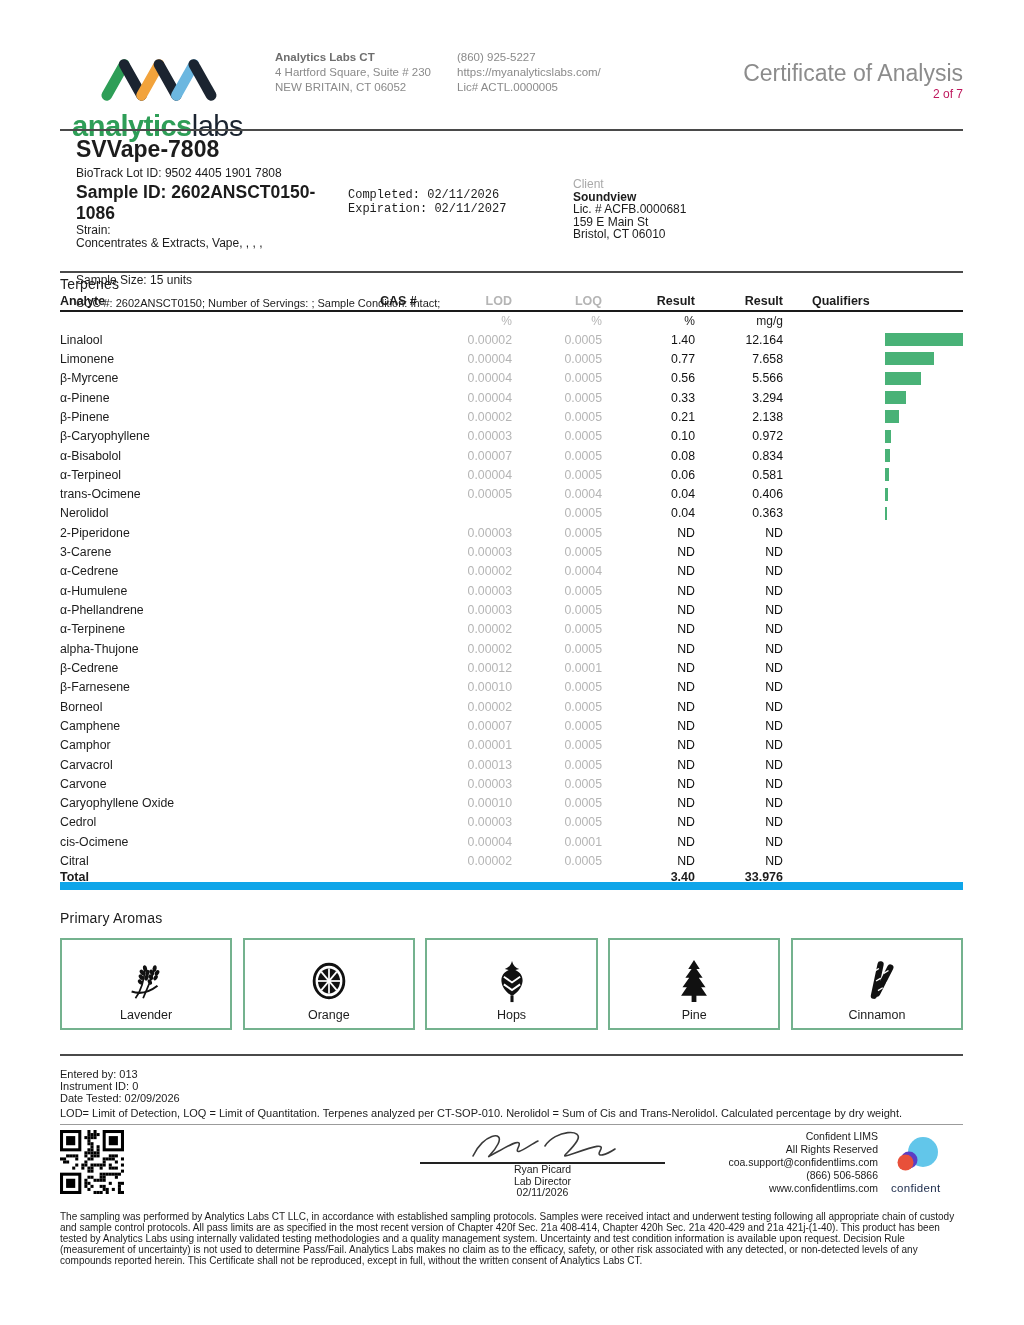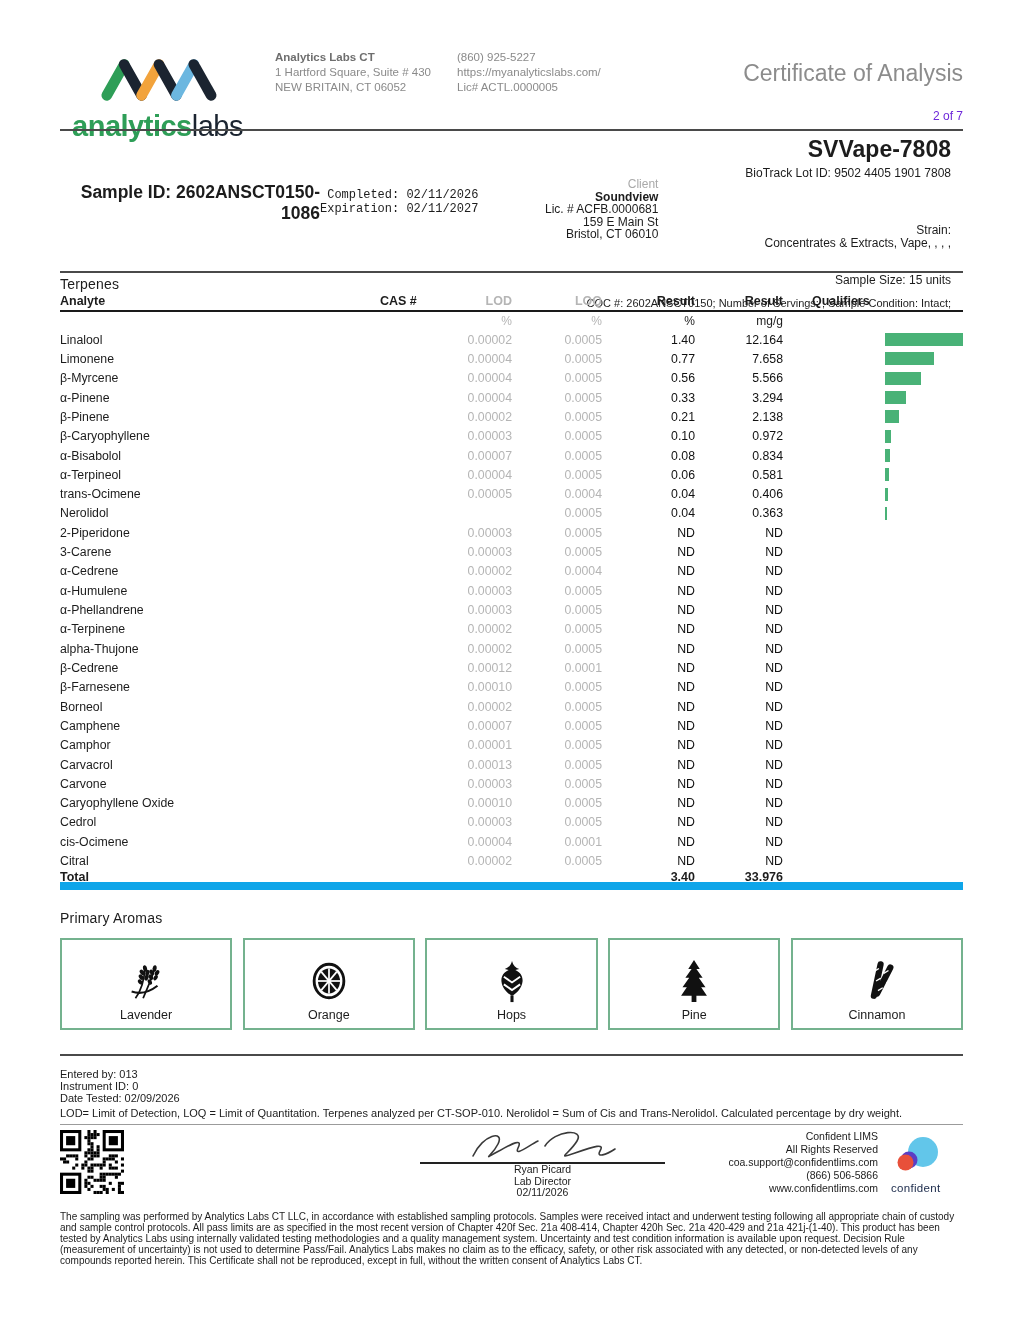--- a/index.html
+++ b/index.html
@@ -11,30 +11,30 @@
   .header { position:absolute; left:60px; top:50px; width:903px; display:flex; }
   .logo { width:195px; }
   .logo-word { font-size:29px; letter-spacing:-0.5px; margin-top:2px; text-align:center; }
   .logo-word .lw1 { color:#2e9e57; font-weight:bold; }
   .logo-word .lw2 { color:#1b2430; font-weight:300; }
   .labinfo { margin-left:20px; width:170px; font-size:11.5px; line-height:15px; color:#8a8a8a; }
   .labinfo .lab-name { font-weight:bold; color:#6e6e6e; }
   .labcontact { margin-left:12px; width:200px; font-size:11.5px; line-height:15px; color:#8a8a8a; }
   .header-right { flex:1; text-align:right; }
   .coa-title { font-size:23px; color:#8c8c8c; font-weight:400; margin-top:10px; }
-  .page-num { font-size:12px; color:#6d28d9; margin-top:22px; }
+  .page-num { font-size:12px; color:#be185d; }
 
   .rule { position:absolute; left:60px; width:903px; background:#4a4a4a; height:2px; }
   .rule-1 { top:129px; }
   .rule-2 { top:271px; height:2px; }
   .rule-3 { top:1054px; }
   .rule-4 { top:1124px; height:1px; background:#9b9b9b; }
 
   
-  .sample { position:absolute; left:48px; top:136px; width:903px;text-align:right; }
+  .sample { position:absolute; left:76px; top:136px; width:903px; }
   .sample-name { font-size:23px; font-weight:bold; }
   .biotrack { font-size:12px; margin-top:3px; }
   .idline { display:flex; align-items:baseline; margin-top:2px; }
   .sample-id { font-size:17.5px; font-weight:bold; width:272px; }
   .dates { font-size:12px; line-height:14px;font-family:Liberation Mono, monospace; }
   .small-line { font-size:12px; line-height:13px; }
   .client { position:absolute; left:497px; top:42px; font-size:12px; line-height:12.5px; }
   .client-label { color:#a9a9a9; }
   .client-name { font-weight:bold; }
   .sizeline { margin-top:23px; font-size:12px; }
@@ -97,21 +97,21 @@
           <line x1="48" y1="47" x2="66" y2="15" stroke="#f2a33c"></line>
           <line x1="66" y1="15" x2="84" y2="47" stroke="#1b2430"></line>
           <line x1="84" y1="47" x2="102" y2="15" stroke="#6cb7e0"></line>
           <line x1="102" y1="15" x2="120" y2="47" stroke="#1b2430"></line>
         </g>
       </svg>
       <div class="logo-word"><span class="lw1">analytics</span><span class="lw2">labs</span></div>
     </div>
     <div class="labinfo">
       <div class="lab-name">Analytics Labs CT</div>
-      <div>1 Hartford Square, Suite # 430</div>
+      <div>4 Hartford Square, Suite # 230</div>
       <div>NEW BRITAIN, CT 06052</div>
     </div>
     <div class="labcontact">
       <div>(860) 925-5227</div>
       <div>https://myanalyticslabs.com/</div>
       <div>Lic# ACTL.0000005</div>
     </div>
     <div class="header-right">
       <div class="coa-title">Certificate of Analysis</div>
       <div class="page-num">2 of 7</div>

